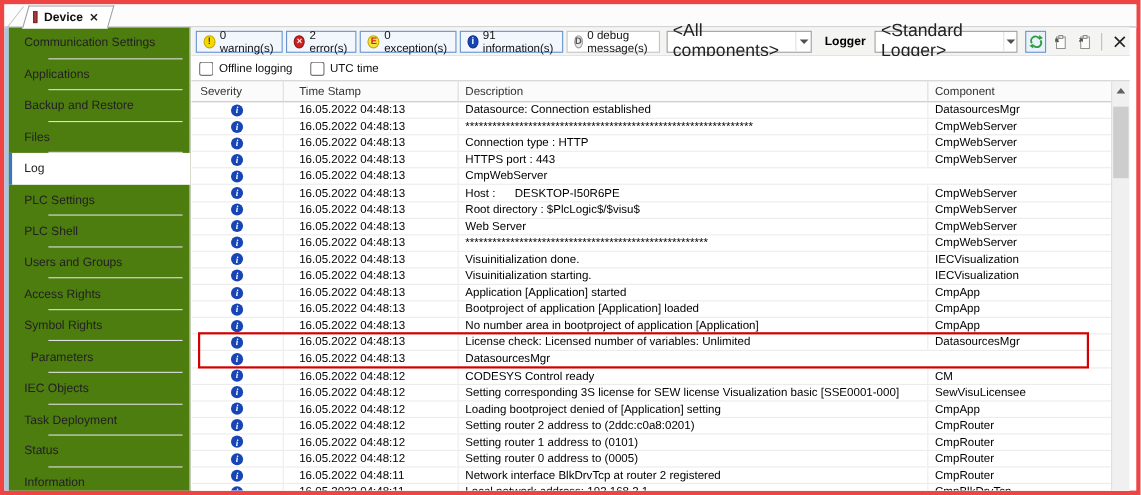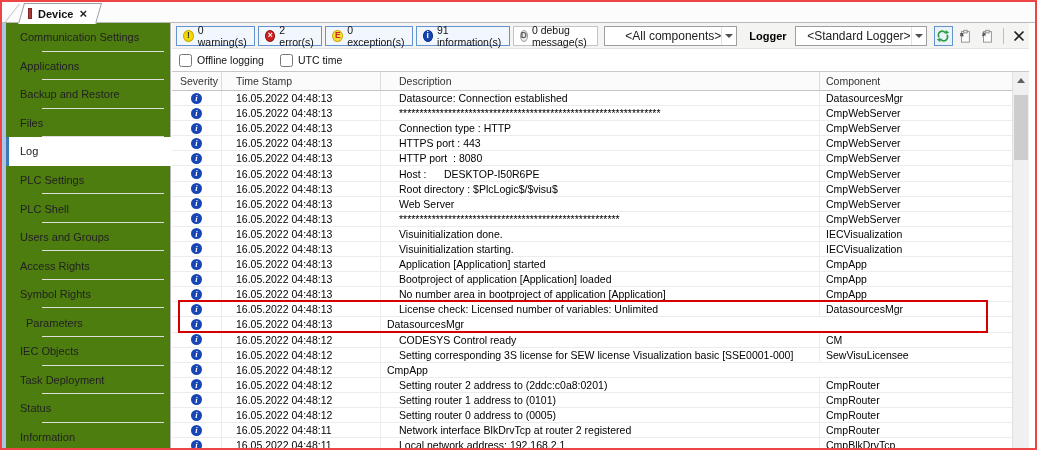--- a/index.html
+++ b/index.html
@@ -1,19 +1,19 @@
 <!DOCTYPE html>
 <html><head>
 <meta charset="utf-8">
 <style>
   * { margin:0; padding:0; box-sizing:border-box; }
   html,body { width:1037px; height:450px; overflow:hidden;
     font-family:"Liberation Sans","DejaVu Sans",sans-serif; background:#fff; }
   #app { position:relative; width:1037px; height:450px;
-    border:2px solid #ef4444; background:#fff;padding-left:36px; }
+    border:4px solid #ef4444; background:#fff;padding-left:36px; }
 
   
   .tabstrip { position:absolute; left:0; top:0; right:0; height:21px;
     background:#fcfcfc; border-bottom:1px solid #b9b9b9; }
   .strip-diag { position:absolute; left:2px; top:2px; width:18px; height:19px;
     border-left:1px solid #c0c0c0; transform:skewX(-38deg); transform-origin:bottom left; }
   .tab { position:absolute; left:16px; top:1px; height:21px; padding:0 9px 0 10px;
     display:flex; align-items:center; gap:6px; z-index:2; }
   .tab::before { content:""; position:absolute; inset:0; background:#fff;
     border:1px solid #9aa0a8; border-bottom:1px solid #fff;
@@ -46,22 +46,22 @@
     font-size:10.5px; color:#111; background:#fff; border:1px solid #c4c4c4; cursor:default; }
   .filt.toggled { border:1px solid #6593cf; background:#f2f7fd; }
   .badge { width:12px; height:12px; border-radius:50%; display:flex; align-items:center;
     justify-content:center; font-size:8.5px; font-weight:bold; line-height:1; }
   .badge.warning { background:#f5d800; color:#333; border:1px solid #c9a800; }
   .badge.error { background:#cf2020; color:#fff; border:1px solid #8f1515; }
   .badge.exception { background:#f5e23e; color:#cf2020; border:1px solid #c9a800; }
   .badge.information { background:#1646b4; color:#fff; border:1px solid #0d2f86; }
   .badge.debug { background:#e9e9e9; color:#555; border:1px solid #9d9d9d; }
   .combo { height:20px; background:#fff; border:1px solid #9f9f9f; display:flex;
-    align-items:center; font-size:12px; color:#222; padding-left:5px;
-    justify-content:flex-end; cursor:default; }
+    align-items:center; font-size:16px; color:#222; padding-left:5px;
+    justify-content:flex-start; cursor:default; }
   .combo .arrow { width:15px; height:100%; display:flex; align-items:center;
     justify-content:center; border-left:1px solid #e2e2e2; }
   .combo .arrow::after { content:""; border-left:4px solid transparent;
     border-right:4px solid transparent; border-top:4px solid #4f4f4f; }
   .combo.components { width:162px; margin-left:3px; }
   .combo.logger { width:160px; }
   .logger-label { font-size:11px; font-weight:bold; color:#000; margin:0 5px 0 9px; }
   .tbtn { height:20px; width:23px; display:flex; align-items:center; justify-content:center;
     background:transparent; border:1px solid transparent; cursor:default; }
   .tbtn.toggled { border:1px solid #6593cf; background:#eaf2fb; }
@@ -77,23 +77,23 @@
   .logtable { position:absolute; left:0; top:48px; right:0; bottom:0;
     border-top:1px solid #c9c9c9; background:#fff; overflow:hidden; }
   .thead { display:flex; height:19px; background:#fbfbfb; border-bottom:1px solid #c5c5c5;
     font-size:10.5px; color:#333; }
   .th { display:flex; align-items:center; border-right:1px solid #dcdcdc; }
   .tbody { position:relative; }
   .lrow { display:flex; height:15.1px; border-bottom:1px solid #ececec;
     font-size:10.5px; color:#000; }
   .cell { display:flex; align-items:center; border-right:1px solid #ececec;
     overflow:hidden; white-space:pre; }
-  .c-sev { width:50px; justify-content:center; }
+  .c-sev { width:84px; justify-content:center; }
   .c-time { width:159px; padding-left:14px; }
-  .c-desc { width:427px; padding-left:6px;margin-left:12px; }
+  .c-desc { width:427px; padding-left:6px; }
   .c-comp { flex:1; padding-left:6px; border-right:none; }
   .th.c-sev { justify-content:flex-start; padding-left:8px; }
   .info-ic { width:11px; height:11px; border-radius:50%; background:#1745b5;
     color:#fff; font-size:8.5px; font-weight:bold; font-style:italic;
     display:flex; align-items:center; justify-content:center;
     font-family:"Liberation Serif","DejaVu Serif",serif; line-height:1; }
 
   
   .vscroll { position:absolute; top:0; right:0; width:17px; bottom:0;
     background:#f0f0f0; border-left:1px solid #e0e0e0; }
@@ -243,21 +243,20 @@
             </div>
             <div class="lrow">
               <div class="cell c-sev"><span class="info-ic">i</span></div>
               <div class="cell c-time">16.05.2022 04:48:13</div>
               <div class="cell c-desc">HTTPS port : 443</div>
               <div class="cell c-comp">CmpWebServer</div>
             </div>
             <div class="lrow">
               <div class="cell c-sev"><span class="info-ic">i</span></div>
               <div class="cell c-time">16.05.2022 04:48:13</div>
-              <div class="cell c-desc">HTTP port  : 8080</div>
               <div class="cell c-comp">CmpWebServer</div>
             </div>
             <div class="lrow">
               <div class="cell c-sev"><span class="info-ic">i</span></div>
               <div class="cell c-time">16.05.2022 04:48:13</div>
               <div class="cell c-desc">Host :      DESKTOP-I50R6PE</div>
               <div class="cell c-comp">CmpWebServer</div>
             </div>
             <div class="lrow">
               <div class="cell c-sev"><span class="info-ic">i</span></div>
@@ -326,20 +325,21 @@
             </div>
             <div class="lrow">
               <div class="cell c-sev"><span class="info-ic">i</span></div>
               <div class="cell c-time">16.05.2022 04:48:12</div>
               <div class="cell c-desc">Setting corresponding 3S license for SEW license Visualization basic [SSE0001-000]</div>
               <div class="cell c-comp">SewVisuLicensee</div>
             </div>
             <div class="lrow">
               <div class="cell c-sev"><span class="info-ic">i</span></div>
               <div class="cell c-time">16.05.2022 04:48:12</div>
+              <div class="cell c-desc">Loading bootproject denied of [Application] setting</div>
               <div class="cell c-comp">CmpApp</div>
             </div>
             <div class="lrow">
               <div class="cell c-sev"><span class="info-ic">i</span></div>
               <div class="cell c-time">16.05.2022 04:48:12</div>
               <div class="cell c-desc">Setting router 2 address to (2ddc:c0a8:0201)</div>
               <div class="cell c-comp">CmpRouter</div>
             </div>
             <div class="lrow">
               <div class="cell c-sev"><span class="info-ic">i</span></div>

